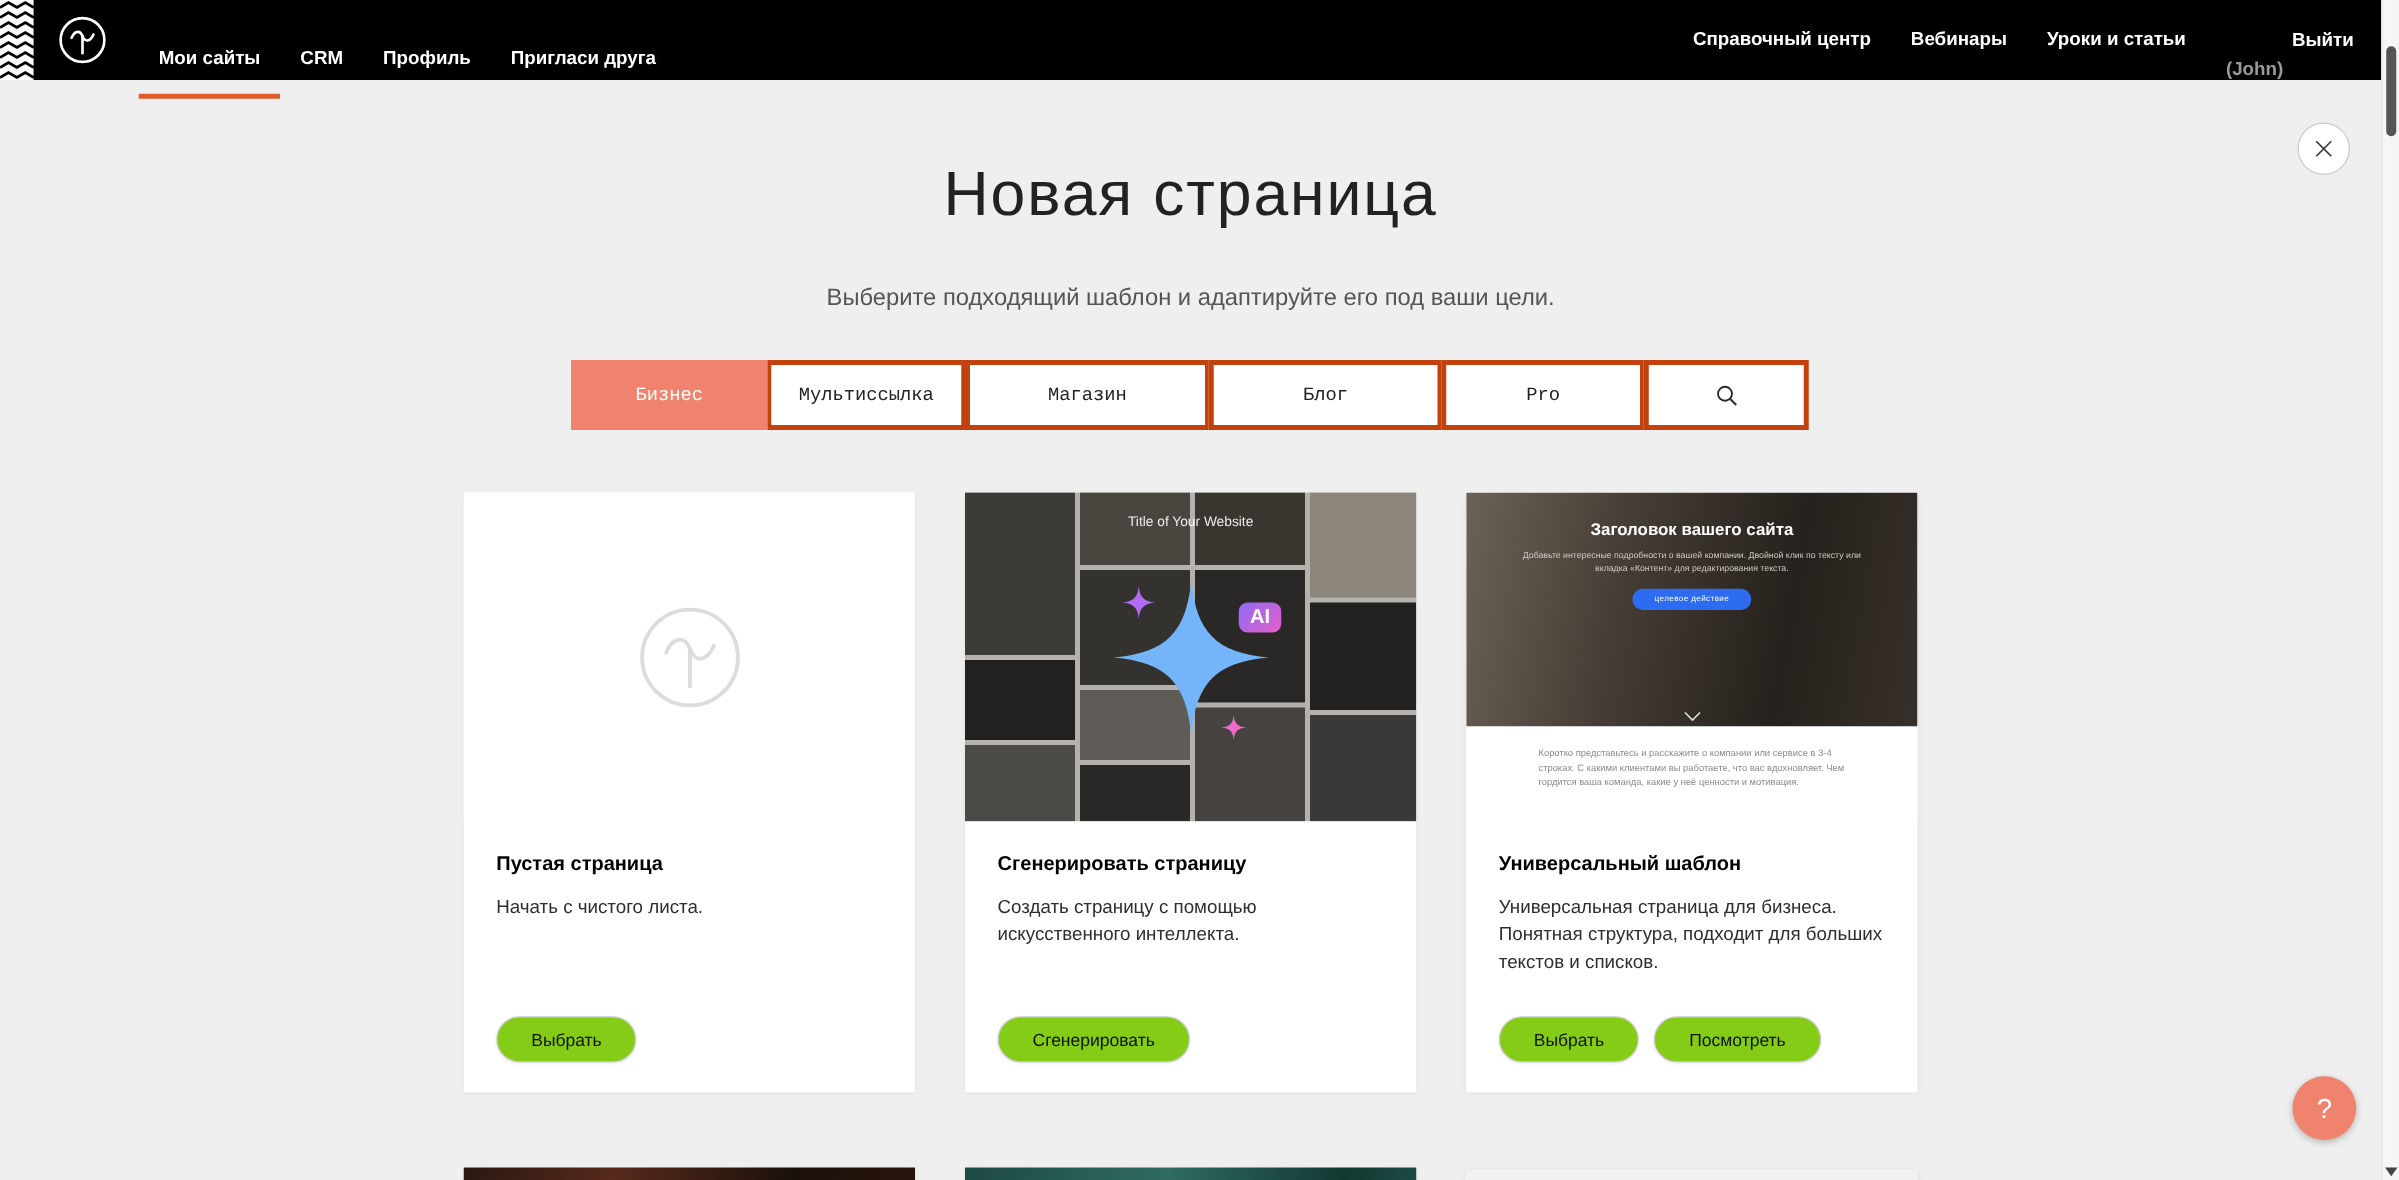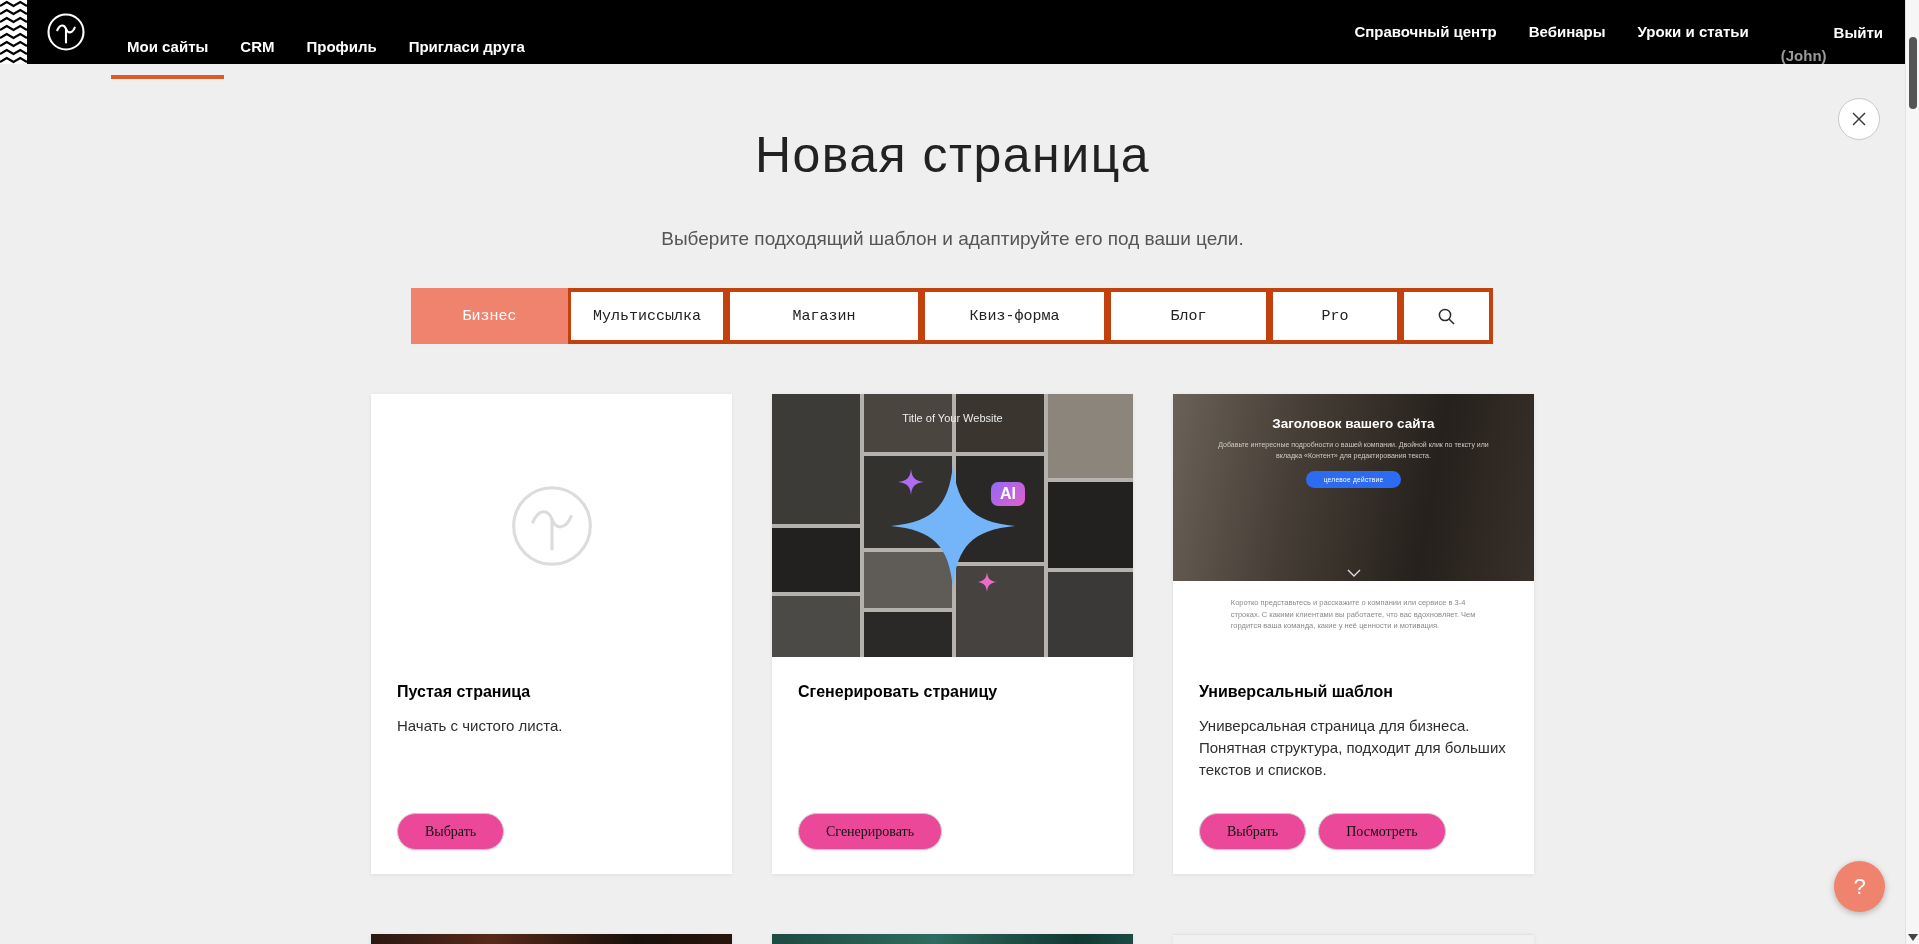--- a/index.html
+++ b/index.html
@@ -85,22 +85,22 @@
   .card {
     width: 361px; height: 480px; background: #fff;
     position: relative; box-shadow: 0 1px 4px rgba(0,0,0,0.07);
   }
   .preview { height: 263px; position: relative; overflow: hidden; }
   .card-title { margin: 26px 26px 0; font-size: 16px; font-weight: 700; color: #000; }
   .card-desc { margin: 14px 26px 0; font-size: 15px; color: #2e2e2e; line-height: 1.45; }
   .card-actions { position: absolute; left: 26px; bottom: 24px; display: flex; gap: 12px; }
   .pill {
     height: 37px; padding: 0 27px; border-radius: 19px;
-    border: 1px solid #cbcbcb; background: #ec4899;
-    font-size: 14px; color: #111; cursor: pointer; font-family: Liberation Serif, serif;
+    border: 1px solid #cbcbcb; background: #84cc16;
+    font-size: 14px; color: #111; cursor: pointer; font-family: Liberation Sans, sans-serif;
     box-shadow: 0 1px 3px rgba(0,0,0,0.08);
   }
 
   
   .blank { background: #fff; display: flex; align-items: center; justify-content: center; }
 
   
   .collage { background: #b5b2ae; }
   .tile { position: absolute; display: block; }
   .t1  { left: 0;    top: 0;    width: 88px; height: 130px; background: #3d3b38; }
@@ -218,21 +218,20 @@
   </svg>
 </div>
 
 <h1 class="page-title">Новая страница</h1>
 <div class="page-subtitle">Выберите подходящий шаблон и адаптируйте его под ваши цели.</div>
 
 <div class="tabs">
   <button class="tab active">Бизнес</button>
   <button class="tab">Мультиссылка</button>
   <button class="tab">Магазин</button>
-  <button class="tab">Квиз-форма</button>
   <button class="tab">Блог</button>
   <button class="tab">Pro</button>
   <button class="tab">
     <svg width="19" height="19" viewBox="0 0 19 19">
       <circle cx="8" cy="8" r="5.6" fill="none" stroke="#2a2a2a" stroke-width="1.5"></circle>
       <line x1="12.2" y1="12.2" x2="17" y2="17" stroke="#2a2a2a" stroke-width="1.5"></line>
     </svg>
   </button>
 </div>
 
@@ -280,20 +279,21 @@
             <stop offset="100%" stop-color="#ff6a5e"></stop>
           </linearGradient>
         </defs>
         <use href="#spark" transform="translate(90,100) scale(62)" fill="url(#starGrad)"></use>
         <use href="#spark" transform="translate(48,56) scale(13)" fill="#b06bf2"></use>
         <use href="#spark" transform="translate(124,156) scale(10)" fill="#f06bc8"></use>
       </svg>
       <div class="ai-badge">AI</div>
     </div>
     <div class="card-title">Сгенерировать страницу</div>
+    <div class="card-desc">Создать страницу с помощью искусственного интеллекта.</div>
     <div class="card-actions">
       <button class="pill">Сгенерировать</button>
     </div>
   </div>
 
   <div class="card">
     <div class="preview">
       <div class="tpl-hero">
         <div class="tpl-hero-title">Заголовок вашего сайта</div>
         <div class="tpl-hero-text">Добавьте интересные подробности о вашей компании. Двойной клик по тексту или вкладка «Контент» для редактирования текста.</div>

